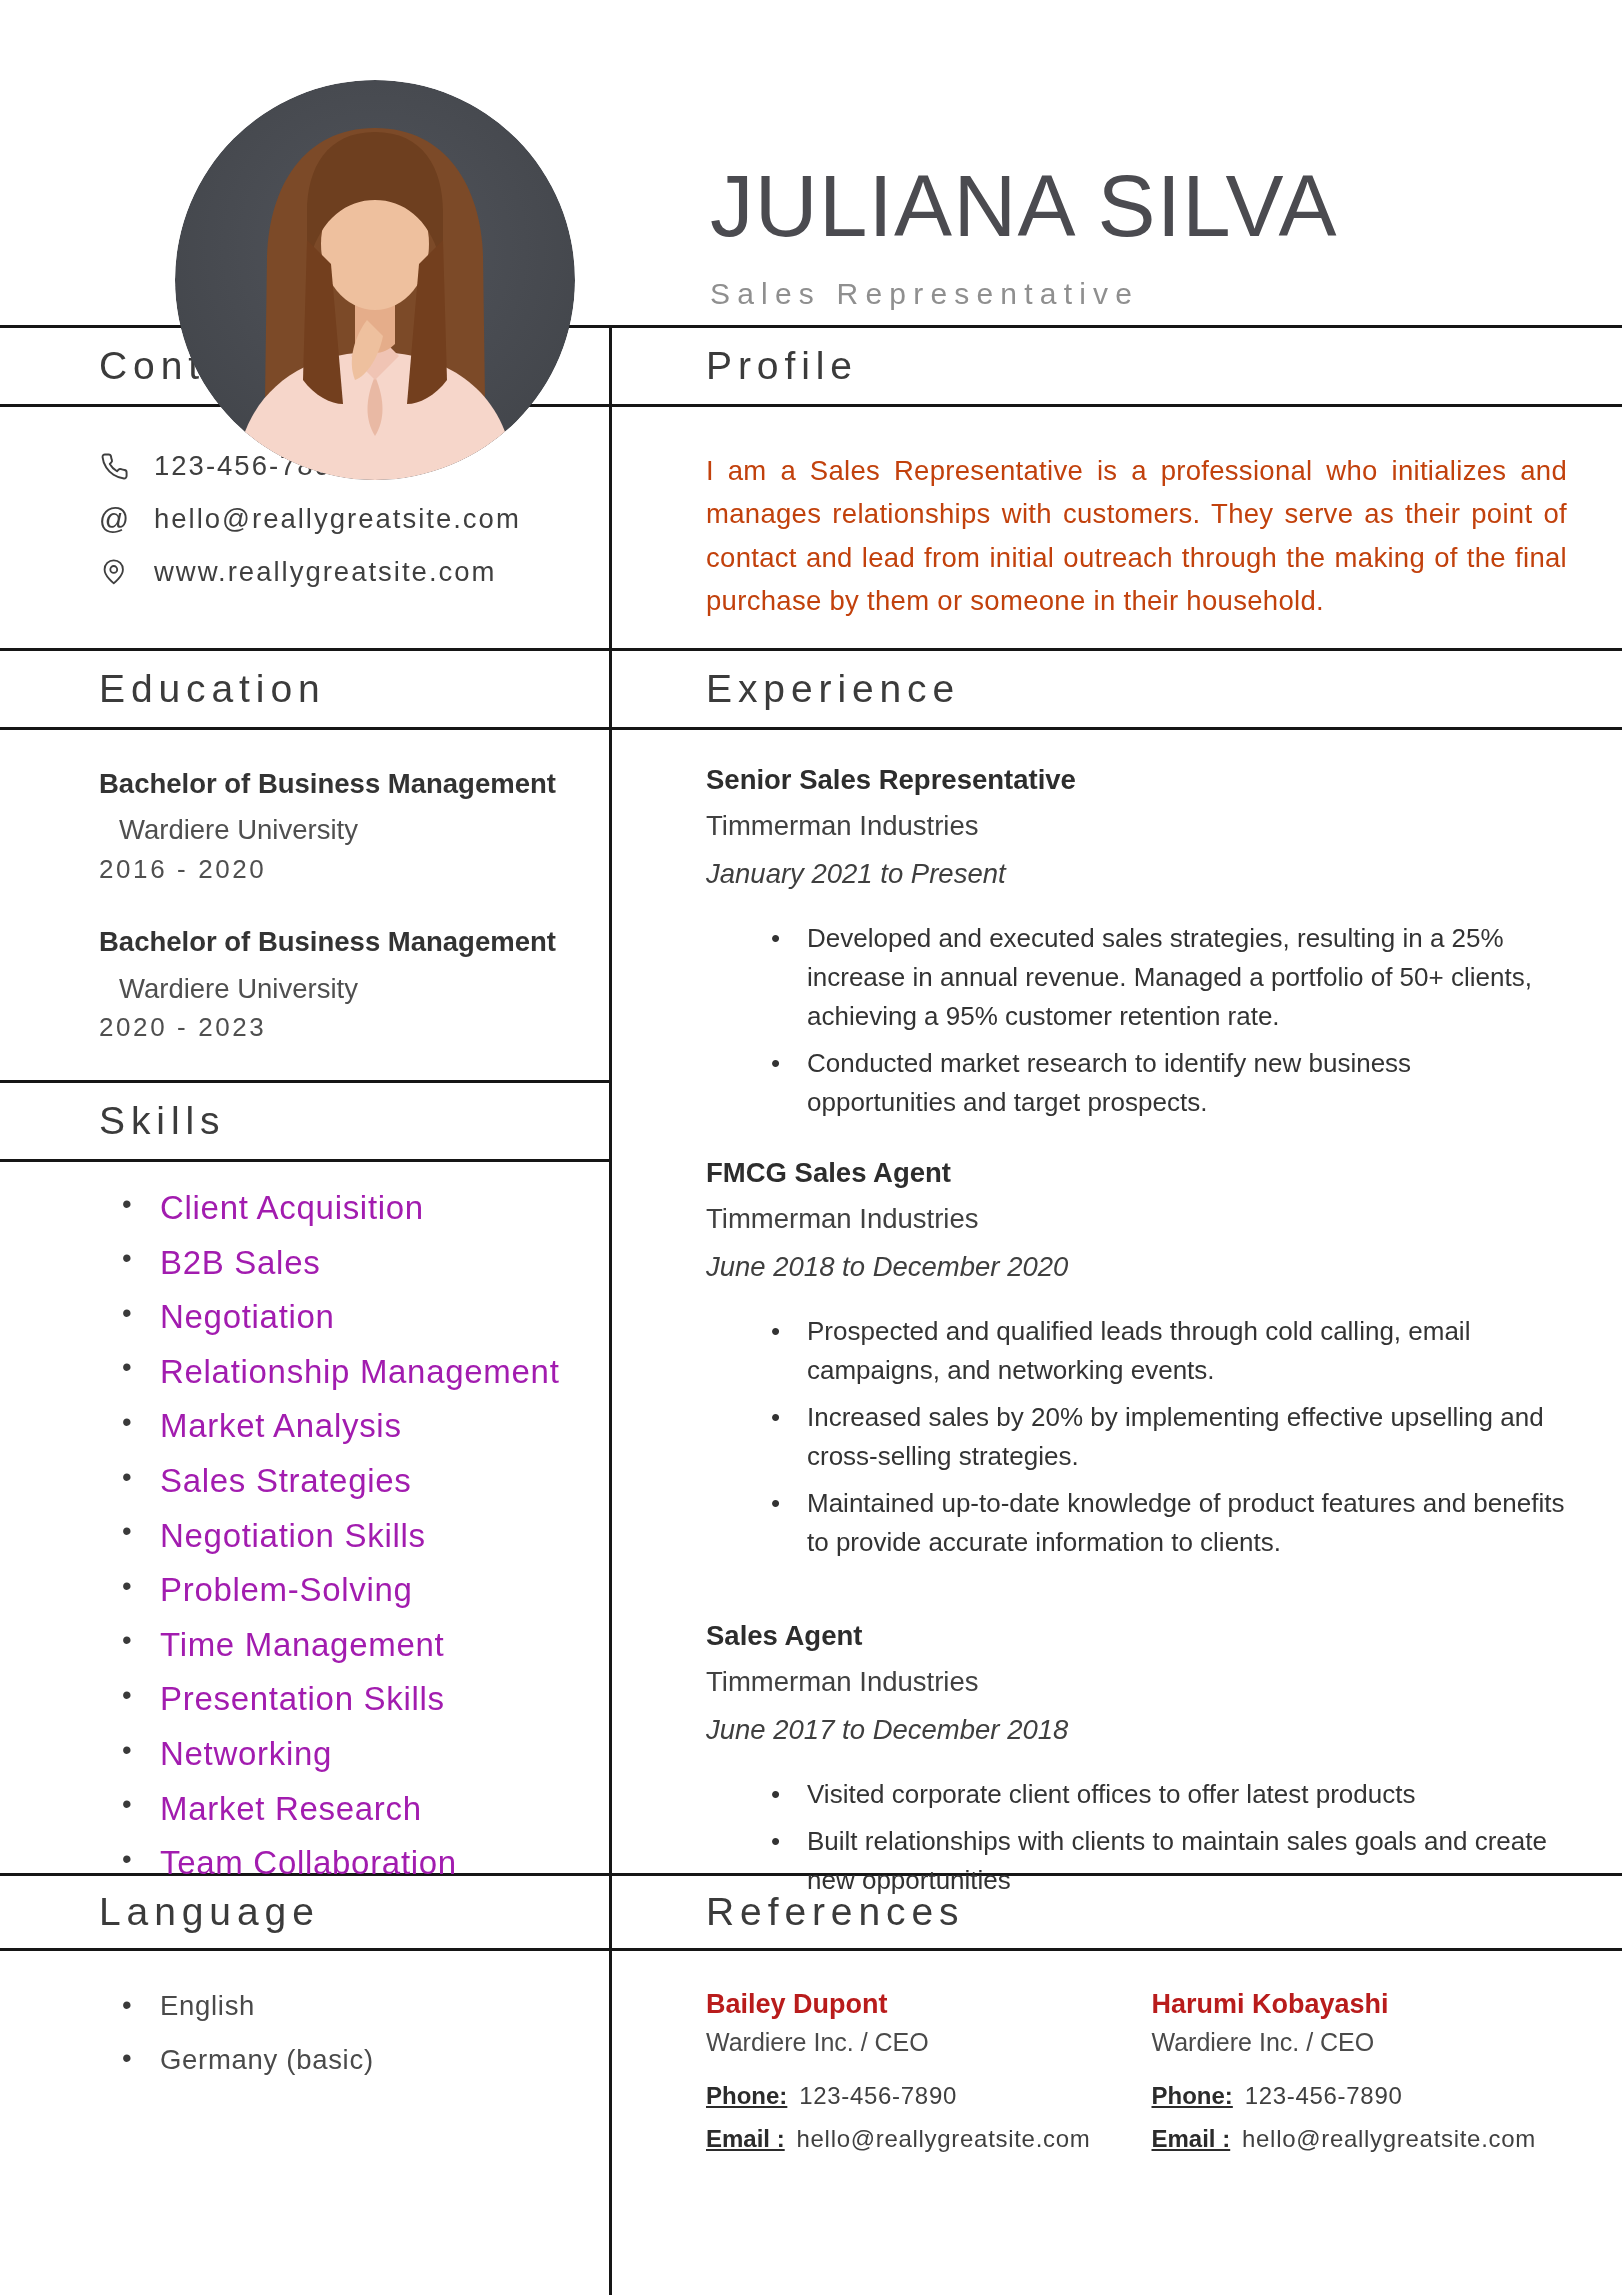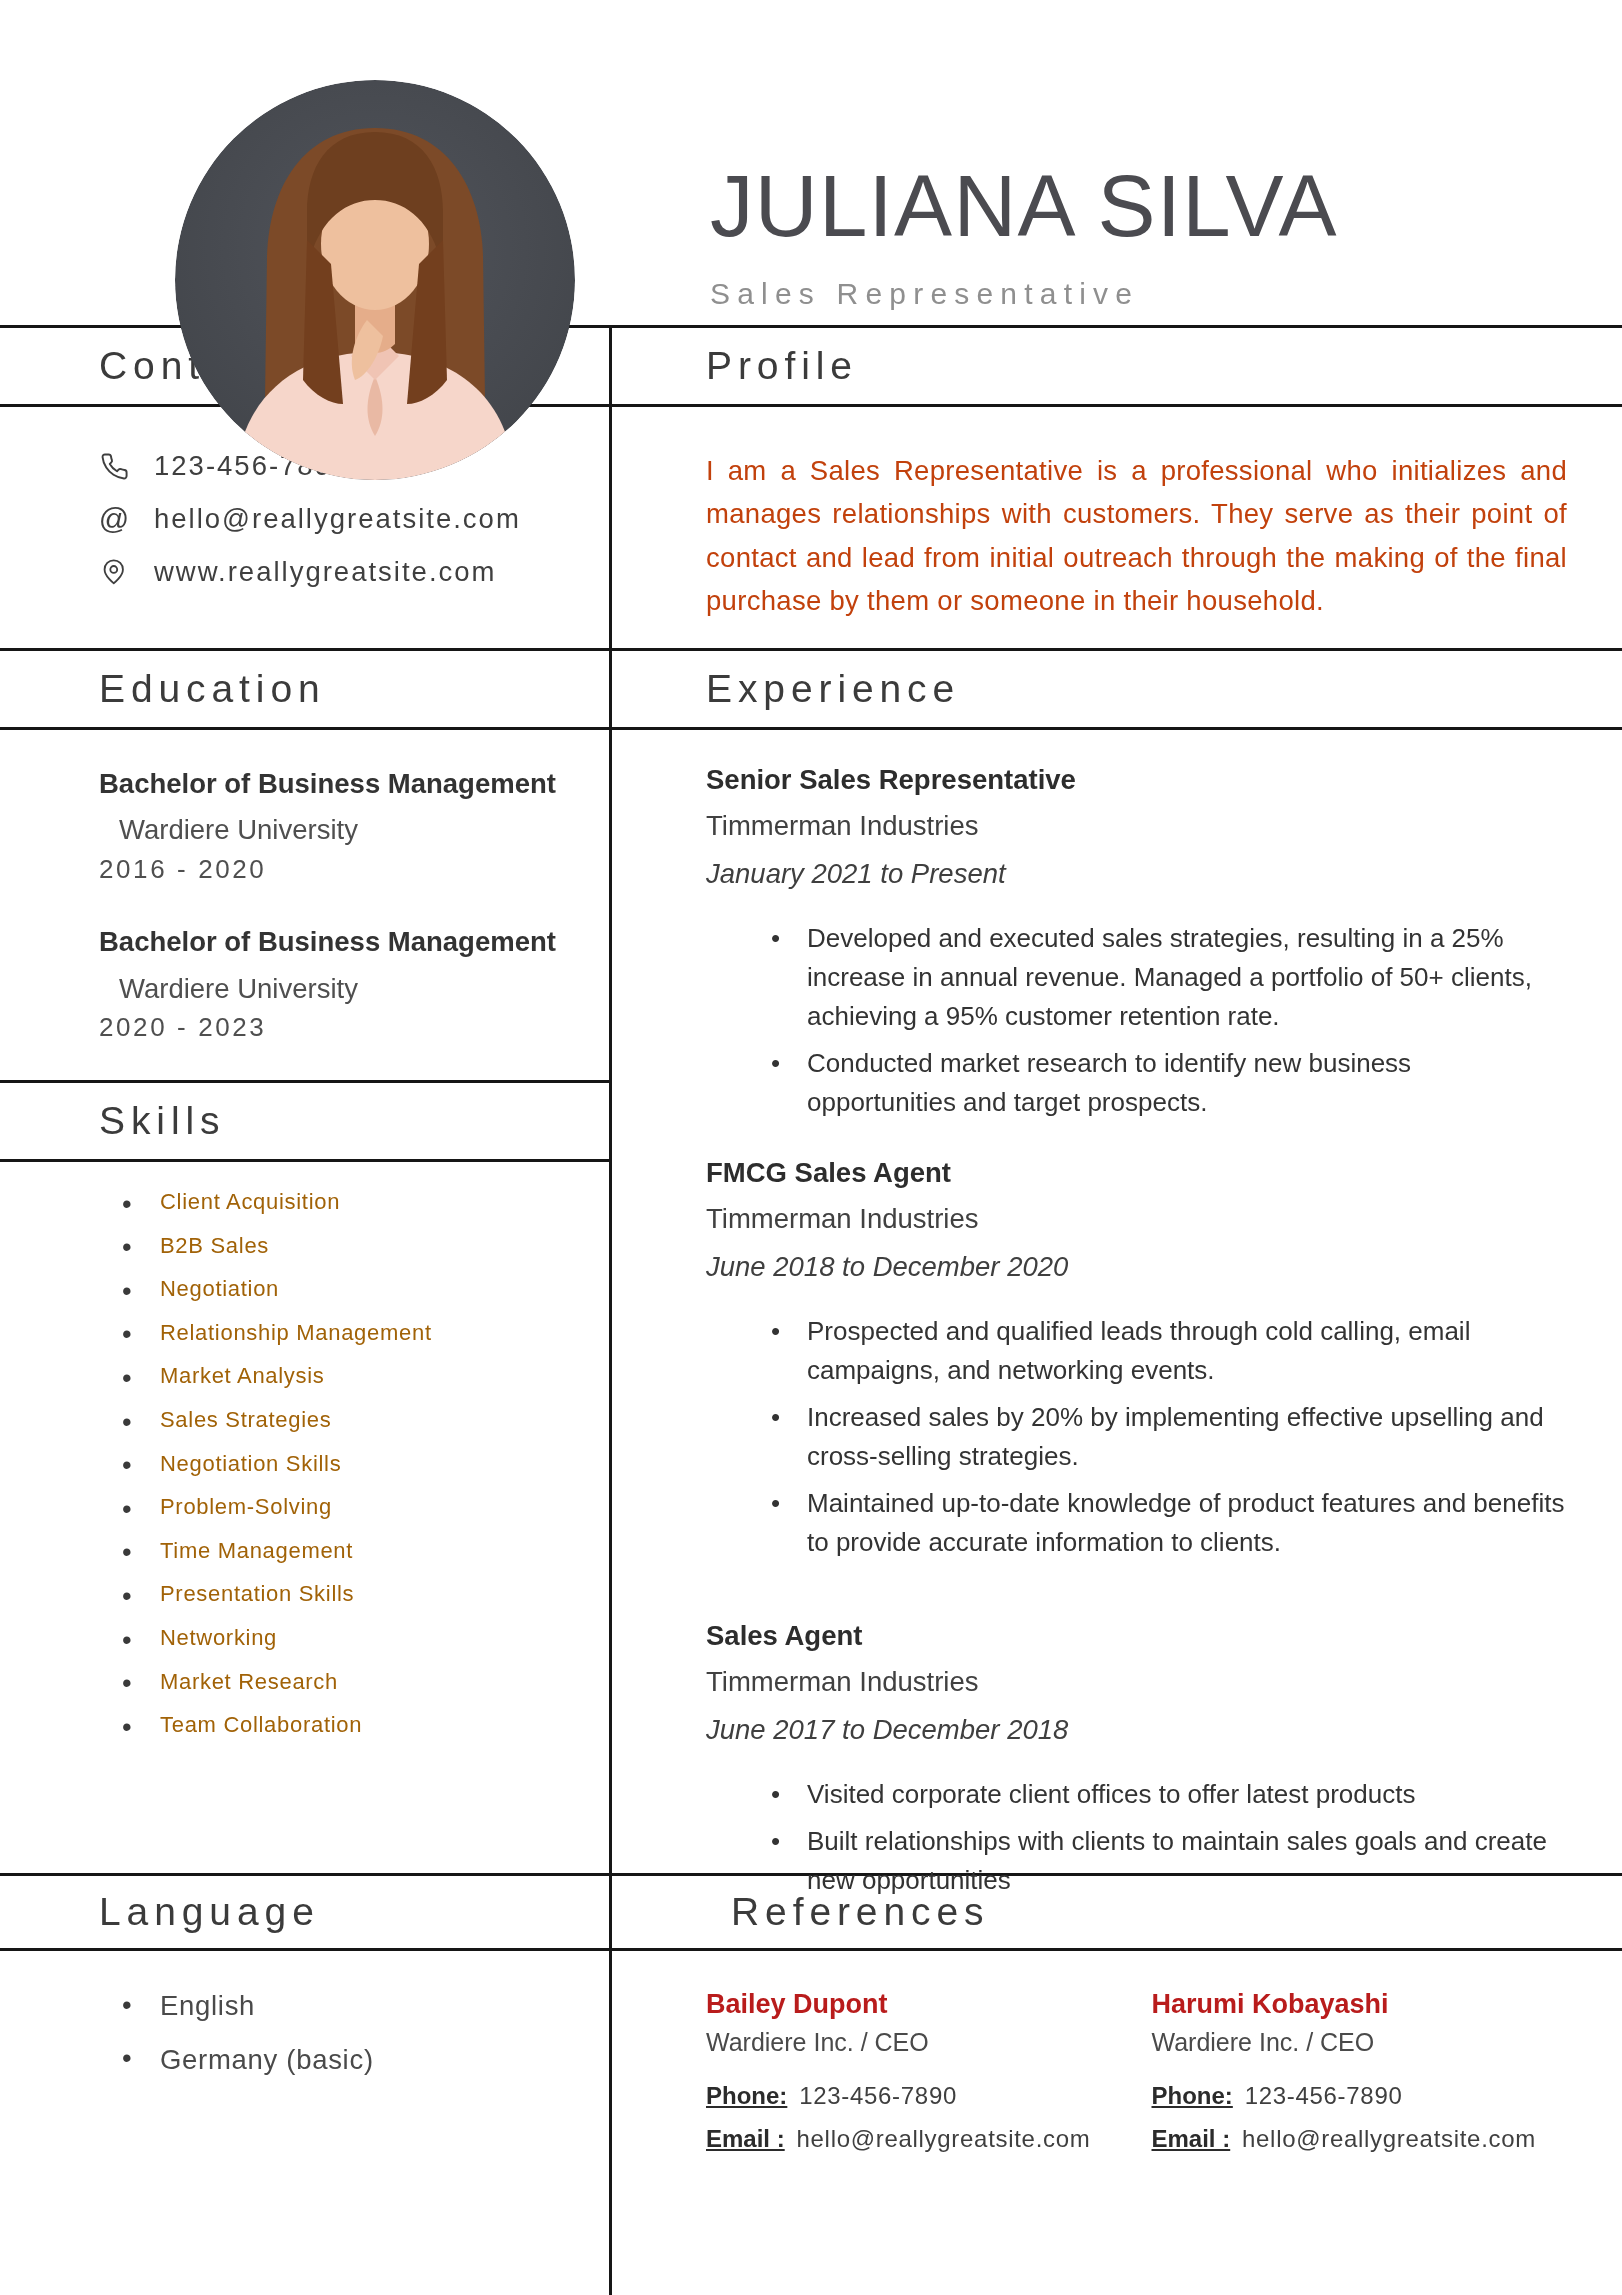--- a/index.html
+++ b/index.html
@@ -47,26 +47,26 @@
   .job-dates { margin-top:15.7px; font-size:27.5px; font-style:italic; color:#3f3f3f; }
   .job-bullets { list-style:none; margin-top:29px; padding-left:65px; }
   .job-bullets li { position:relative; padding-left:36px; font-size:26px; line-height:1.5; color:#333333; margin-bottom:7.8px; }
   .job-bullets li::before { content:"\2022"; position:absolute; left:0; top:0; font-size:26px; color:#333333; }
   .job + .job { margin-top:58px; }
 
   
   .row-tall { height:793px; }
   .skills-band { height:82px; border-top:3.9px solid #161616; border-bottom:3.9px solid #161616; display:flex; align-items:center; }
   .skills-list { list-style:none; padding:29px 13px 0 122px; }
-  .skills-list li { position:relative; padding-left:38px; font-size:22px; letter-spacing:0.7px; color:#a16207; margin-bottom:21.6px; line-height:1; }
+  .skills-list li { position:relative; padding-left:38px; font-size:33px; letter-spacing:0.7px; color:#a21caf; margin-bottom:21.6px; line-height:1; }
   .skills-list li::before { content:"\2022"; position:absolute; left:0; top:-1.3px; font-size:27.5px; color:#3a3a3a; }
   .exp-cont { padding-top:77px; }
 
   
-  .band-lang { height:78px;gap:25px; }
+  .band-lang { height:78px; }
   .row-last { flex:1 1 auto;justify-content:center; }
   .lang-list { list-style:none; padding:41px 13px 0 122px; }
   .lang-list li { position:relative; padding-left:38px; font-size:27.5px; letter-spacing:0.7px; color:#4a4a4a; margin-bottom:26px; line-height:1; }
   .lang-list li::before { content:"\2022"; position:absolute; left:0; top:-1.3px; font-size:27.5px; color:#3a3a3a; }
 
   .refs { display:grid; grid-template-columns:1fr 1fr; padding:38px 52px 0 94px; column-gap:26px; }
   .ref-name { font-size:27px; font-weight:700; color:#b91c1c; }
   .ref-org { margin-top:7.8px; font-size:25px; color:#4a4a4a; }
   .ref-line { margin-top:25px; font-size:24px; color:#3f3f3f; }
   .ref-line.email { margin-top:15.7px; }

